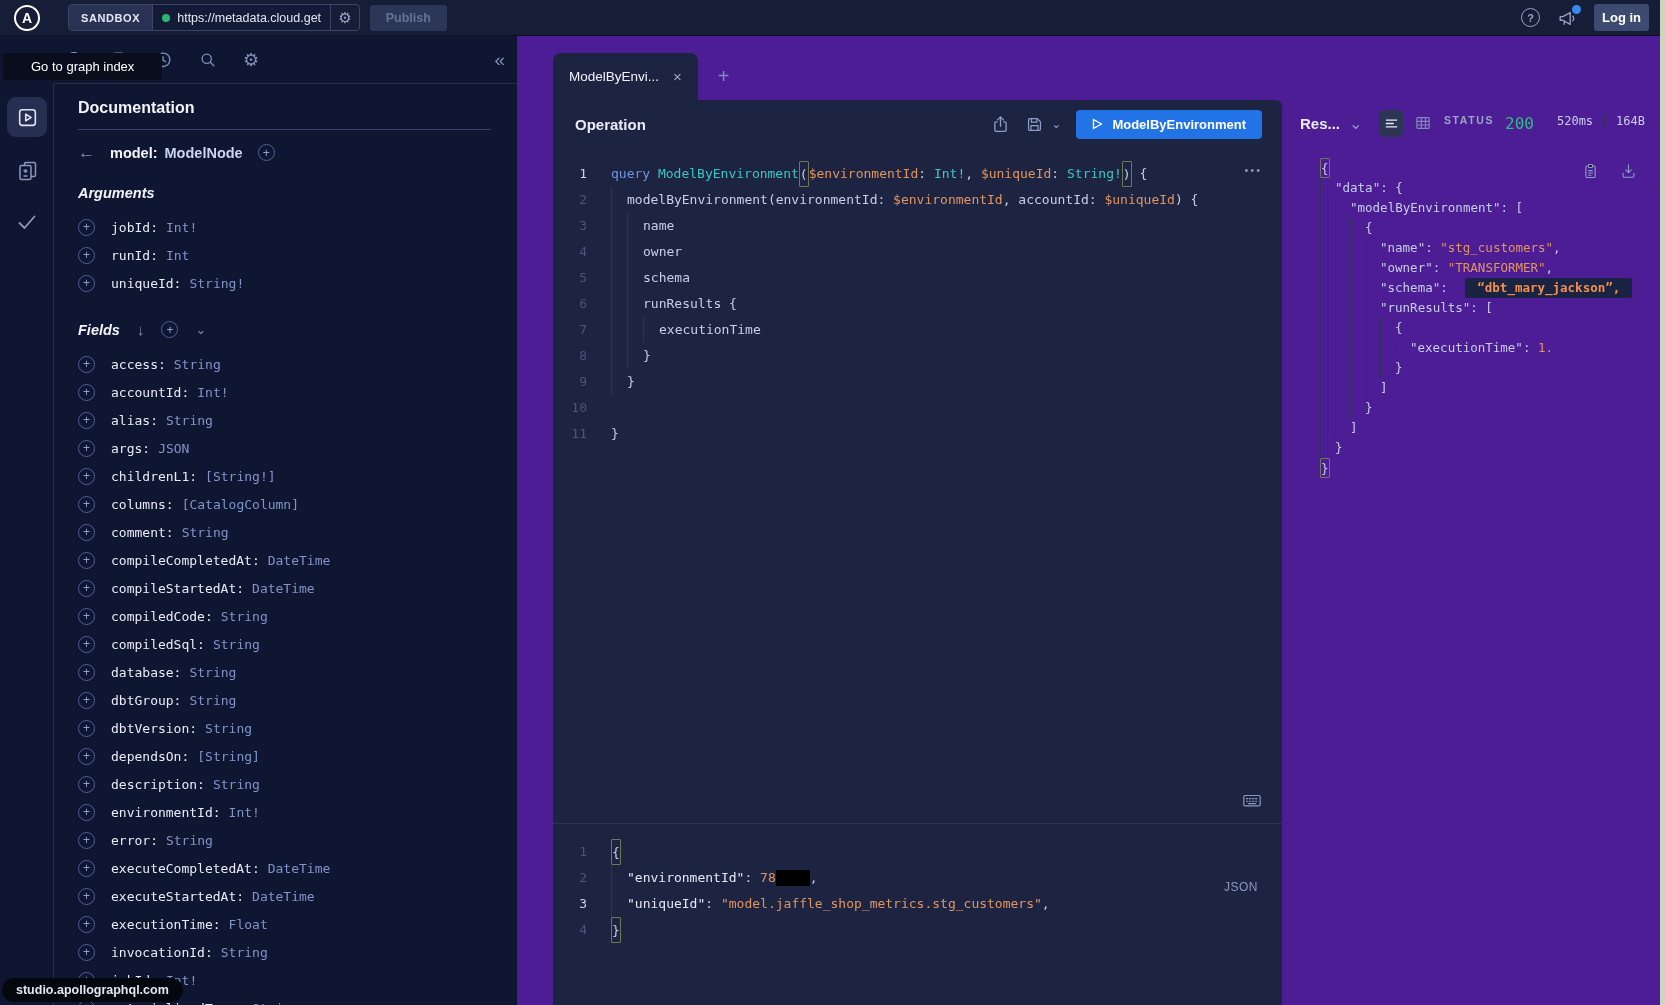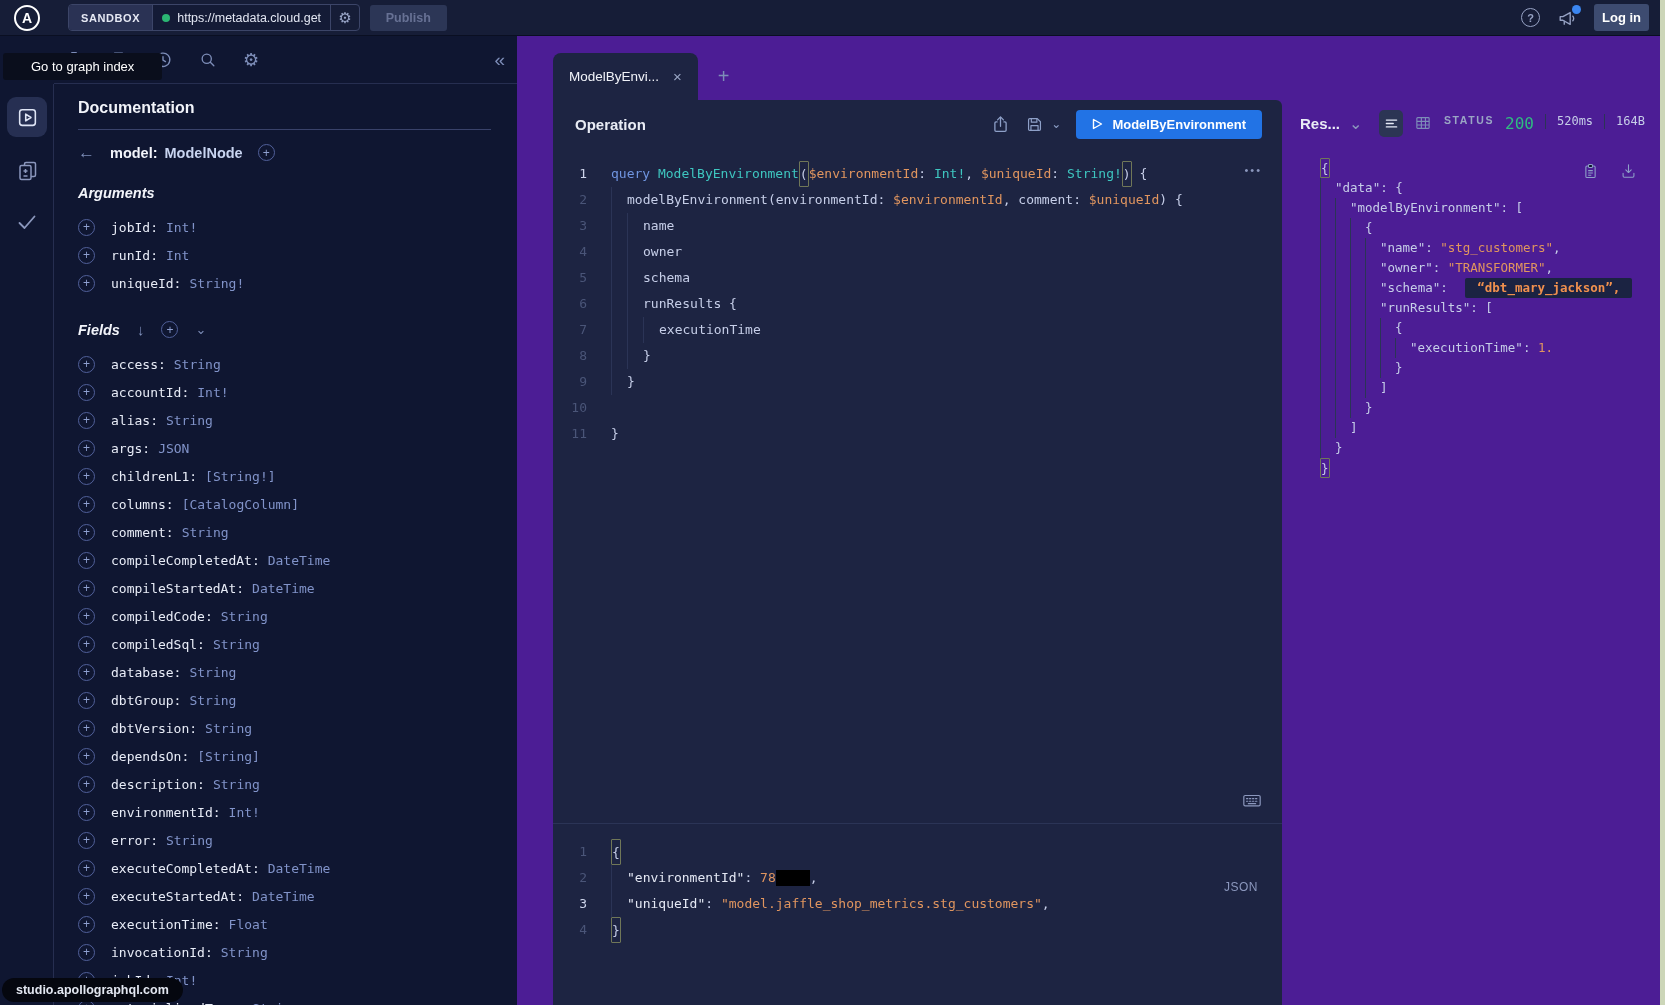--- a/index.html
+++ b/index.html
@@ -478,21 +478,21 @@
               <span class="tk-p tk-box">)</span>
               <span class="tk-p"> {</span>
             </span>
           </div>
           <div class="cl">
             <span class="ln">2</span>
             <span class="lc">
               <span class="gd" style="width: 16px;"></span>
               <span class="tk-p">modelByEnvironment(environmentId: </span>
               <span class="tk-v">$environmentId</span>
-              <span class="tk-p">, comment: </span>
+              <span class="tk-p">, accountId: </span>
               <span class="tk-v">$uniqueId</span>
               <span class="tk-p">) {</span>
             </span>
           </div>
           <div class="cl">
             <span class="ln">3</span>
             <span class="lc">
               <span class="gd" style="width: 16px;"></span>
               <span class="gd" style="width: 16px;"></span>
               <span class="tk-p">name</span>

